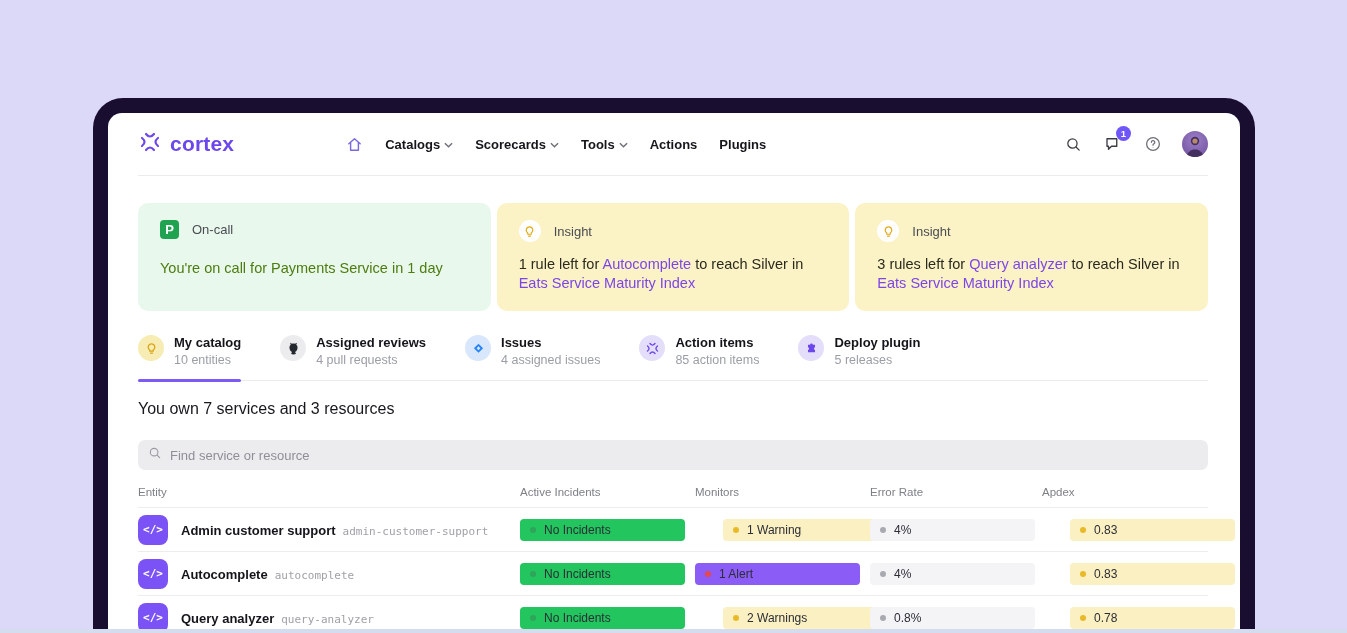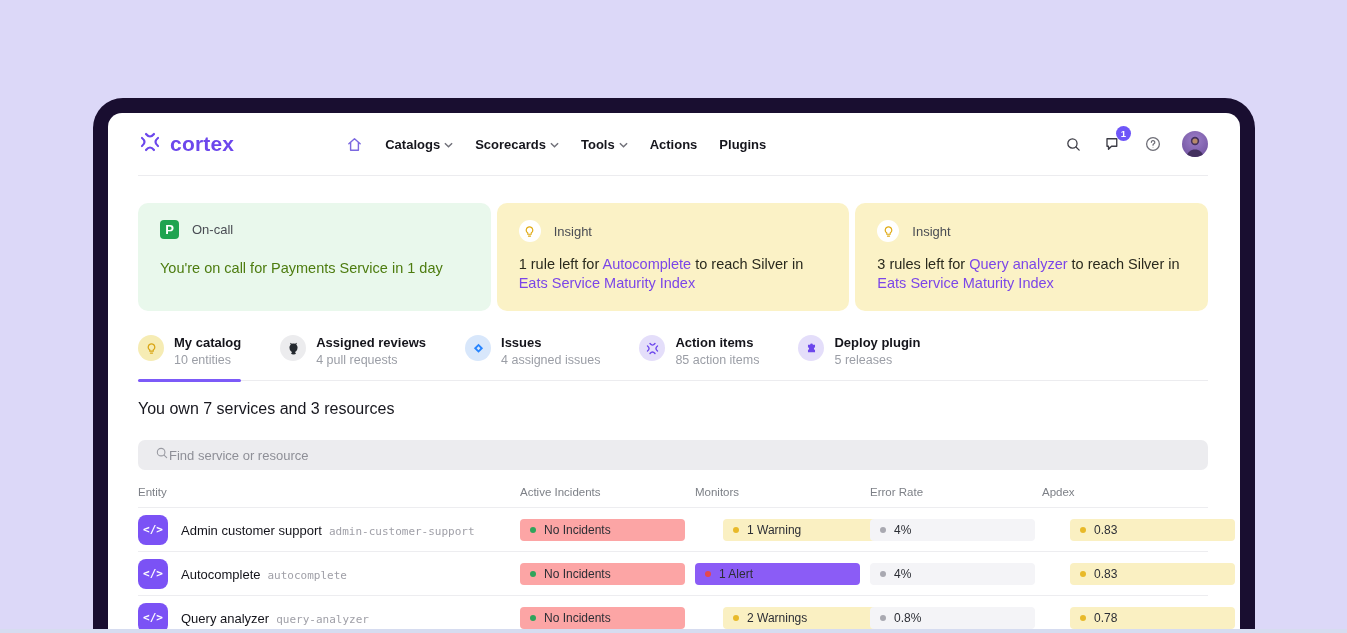--- a/index.html
+++ b/index.html
@@ -80,21 +80,21 @@
   .ic-blue   { background:#d8e7fb; }
   .ic-purple { background:#e4defa; }
   .tab-text { display:flex; flex-direction:column; gap:3px; }
   .tab-label { font-size:13px; font-weight:700; color:#14141b; }
   .tab-sub   { font-size:12.5px; color:#9b9ea6; }
 
   
   .summary { margin-top:19px; font-size:16px; color:#17171e; }
   .searchbar {
     margin-top:22px; height:30px; background:#ececef; border-radius:7px;
-    display:flex; align-items:center; padding:0 17px; 
+    display:flex; align-items:center; padding:0 10px; gap:8px;
   }
   .searchbar input {
     border:none; outline:none; background:transparent; flex:1;
     font-size:13px; color:#33343a; font-family:"Liberation Sans", sans-serif;
   }
   .searchbar input::placeholder { color:#8e8f97; }
 
   
   .table { margin-top:14px; }
   .trow {
@@ -104,28 +104,28 @@
   .thead { padding:2px 0 9px 0; }
   .thead .th { font-size:11.5px; color:#7d8087; }
   .tbody-row { border-top:1px solid #ededf0; height:44px; cursor:pointer; }
   .entity-cell { display:flex; align-items:center; gap:13px; }
   .entity-icon {
     width:30px; height:30px; border-radius:8px; background:#7b52f5;
     color:#fff; font-size:11px; font-weight:700;
     display:flex; align-items:center; justify-content:center;
     font-family:"DejaVu Sans Mono", monospace;
   }
-  .entity-name { font-size:13px; font-weight:400; color:#14141b; }
+  .entity-name { font-size:13px; font-weight:700; color:#14141b; }
   .entity-slug { font-size:11px; color:#a0a0a8; font-family:"DejaVu Sans Mono", monospace; margin-left:7px; }
   .pill {
     width:165px; height:22px; border-radius:4px; padding:0 10px;
     display:flex; align-items:center; gap:8px; font-size:12px; color:#2c2e35;
   }
   .pill .dot { width:6px; height:6px; border-radius:50%; flex:0 0 6px; }
-  .pill[data-type="green"]  { background:#fca5a5; } .pill[data-type="green"]  .dot { background:#2fa45b; }
+  .pill[data-type="green"]  { background:#22c55e; } .pill[data-type="green"]  .dot { background:#2fa45b; }
   .pill[data-type="yellow"] { background:#faf0c2;margin-left:28px; } .pill[data-type="yellow"] .dot { background:#e8b929; }
   .pill[data-type="red"]    { background:#8b5cf6; } .pill[data-type="red"]    .dot { background:#e5484d; }
   .pill[data-type="gray"]   { background:#f4f4f7; } .pill[data-type="gray"]   .dot { background:#a9a9b1; }
 </style>
 </head>
 <body>
 
 <div class="window-frame"></div>
 
 <div class="page">

